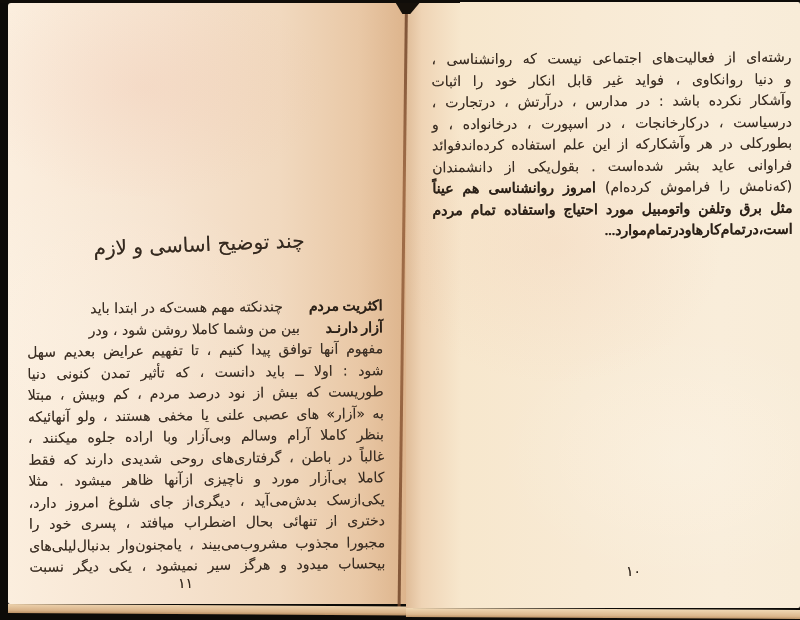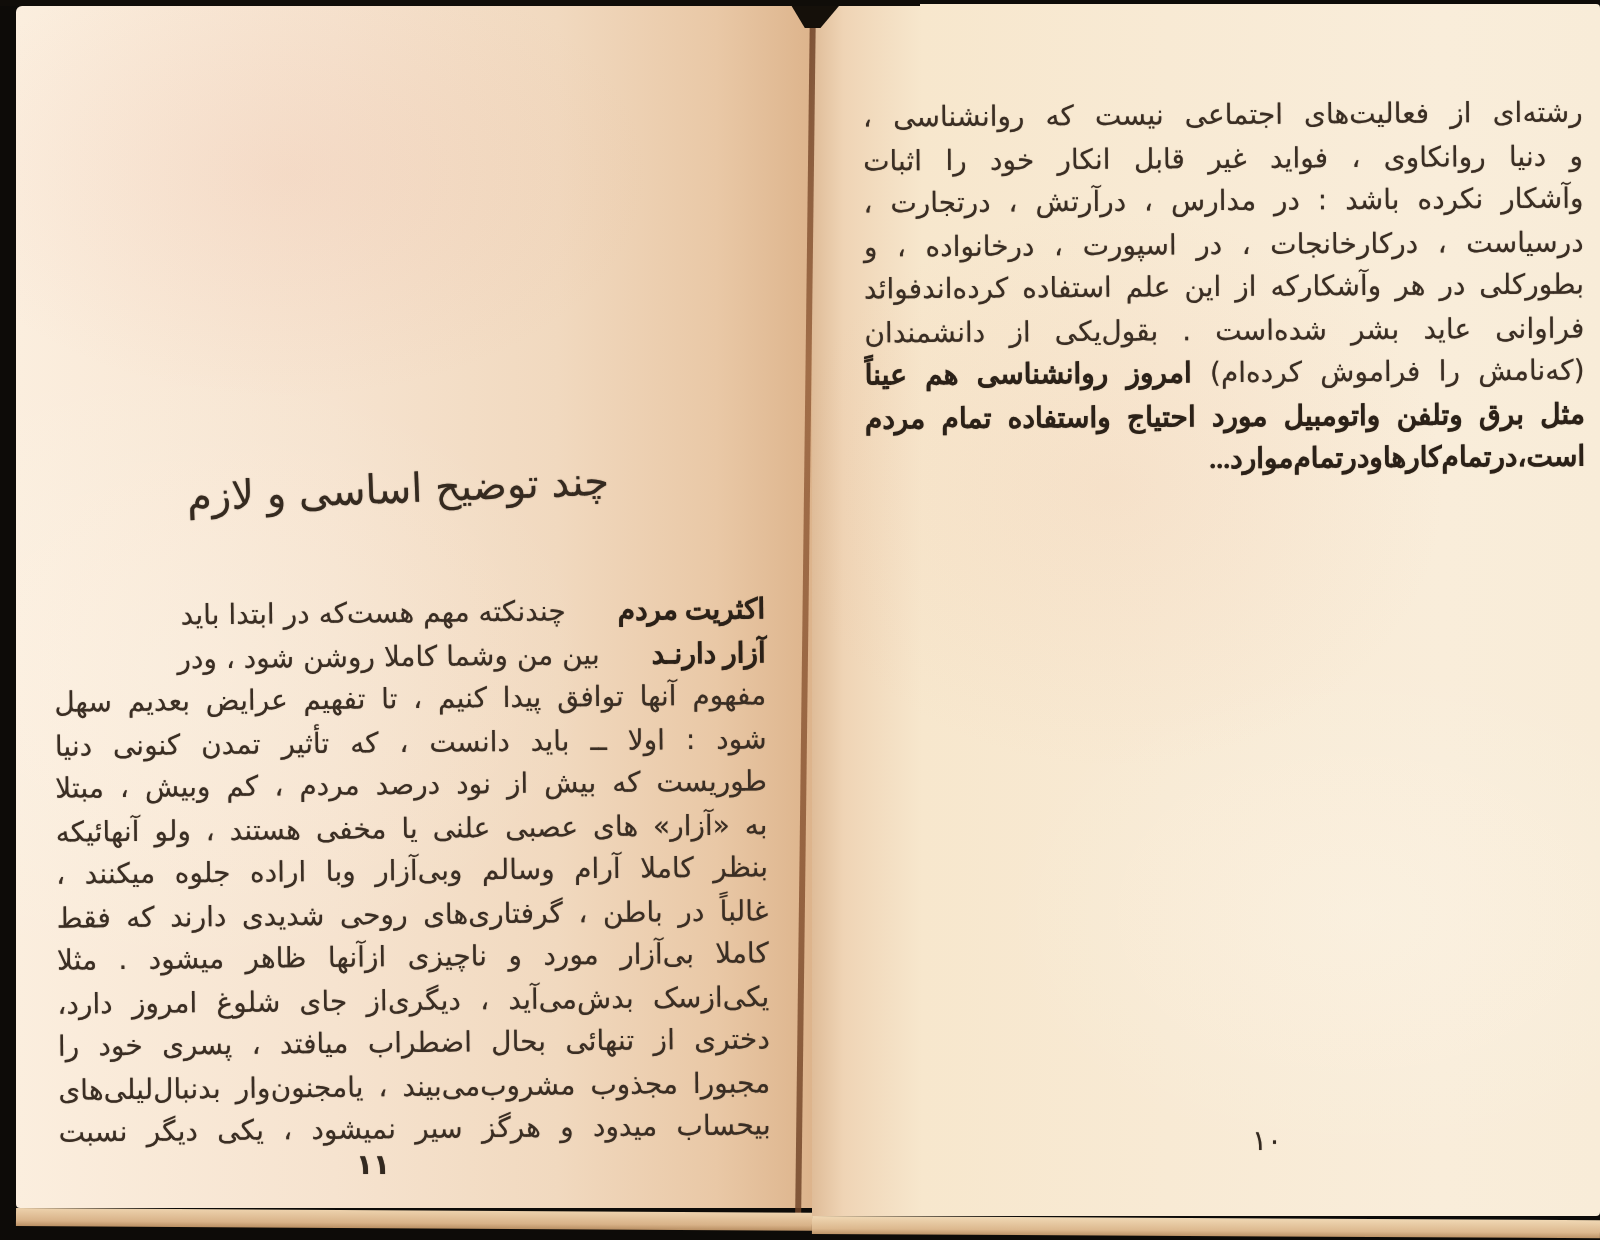--- a/index.html
+++ b/index.html
@@ -85,21 +85,21 @@
     font-size:20px;letter-spacing:.5px;
     transform:rotate(-2.2deg) translateX(-8px);
     color:#352a20;
     text-shadow:0 0 .6px rgba(50,35,20,.6);
   }
 
   .pnum{
     position:absolute;direction:rtl;font-size:14px;
     color:#332920;text-shadow:0 0 .5px rgba(50,35,20,.5);
   }
-  .lp-num{left:170px;top:572px;font-weight:bold;}
+  .lp-num{left:170px;top:572px;}
   .rp-num{left:176px;top:561px;margin-left:44px;}
 </style>
 </head>
 <body style="--bg: #0d0b08; --ink: #3a2e24;">
 
 <div class="scene">
 
   <div class="page page-left ink">
     <div class="heading">چند توضیح اساسی و لازم</div>
     <div class="lp-text">

